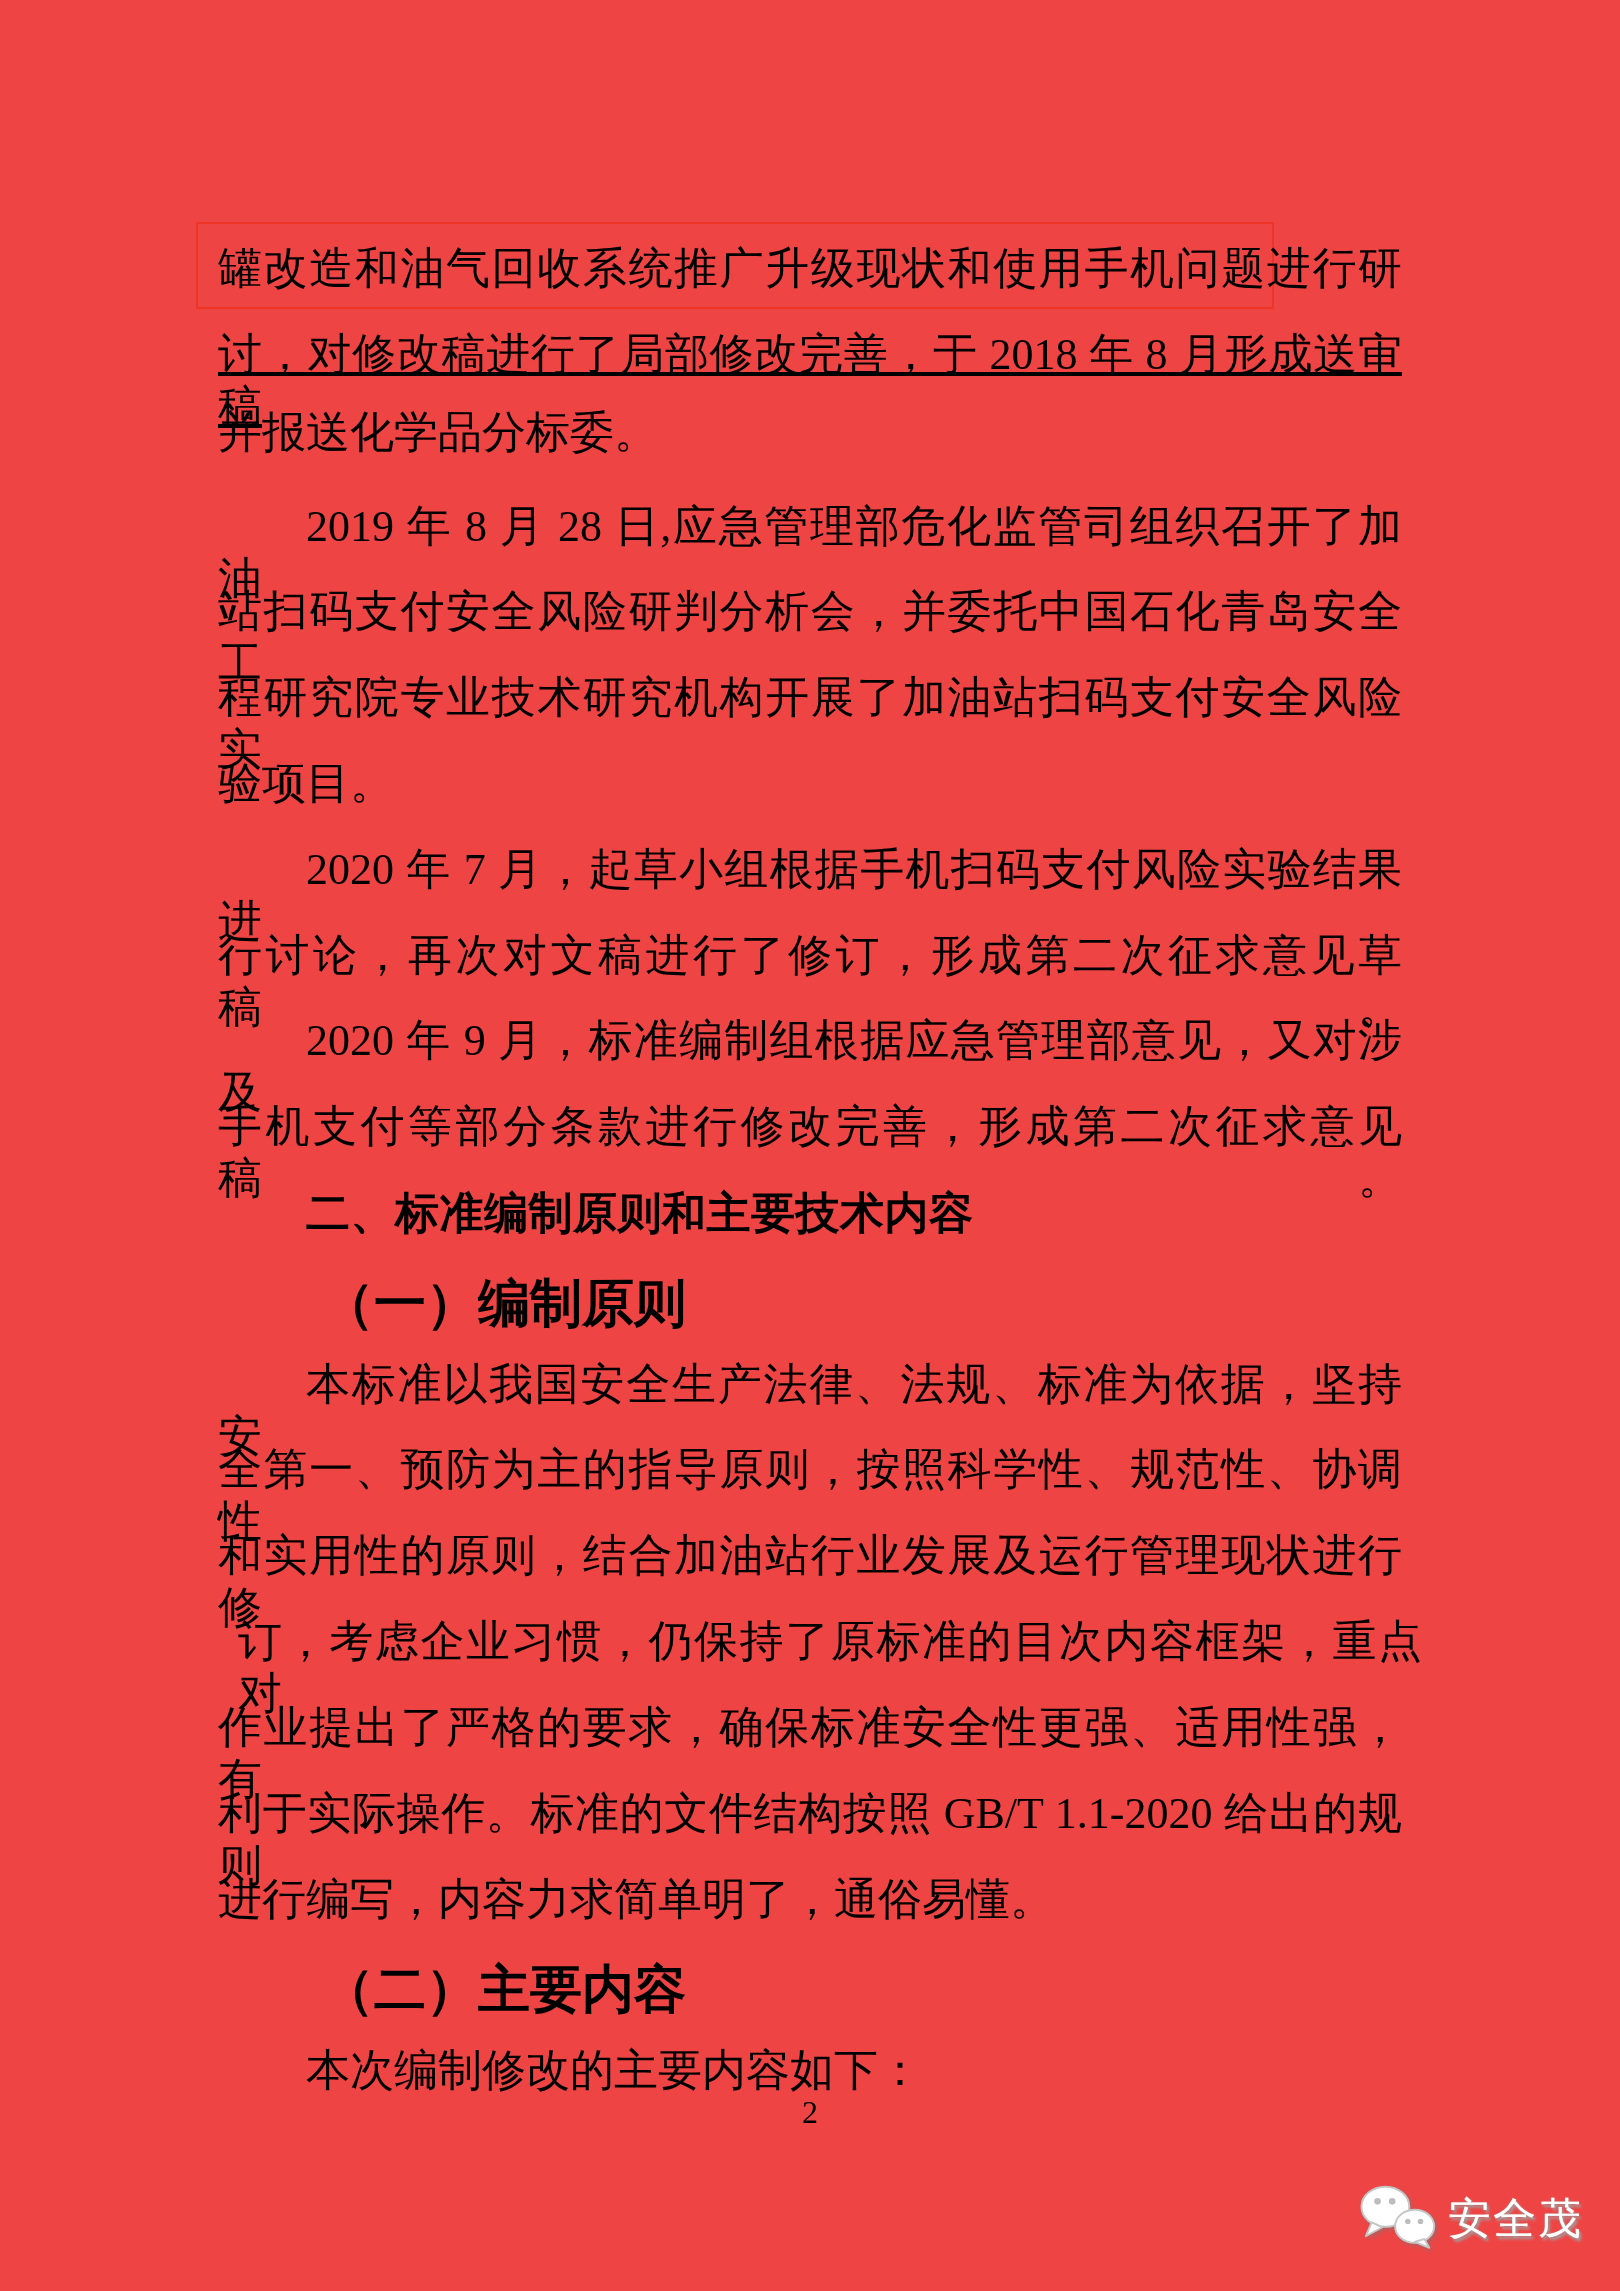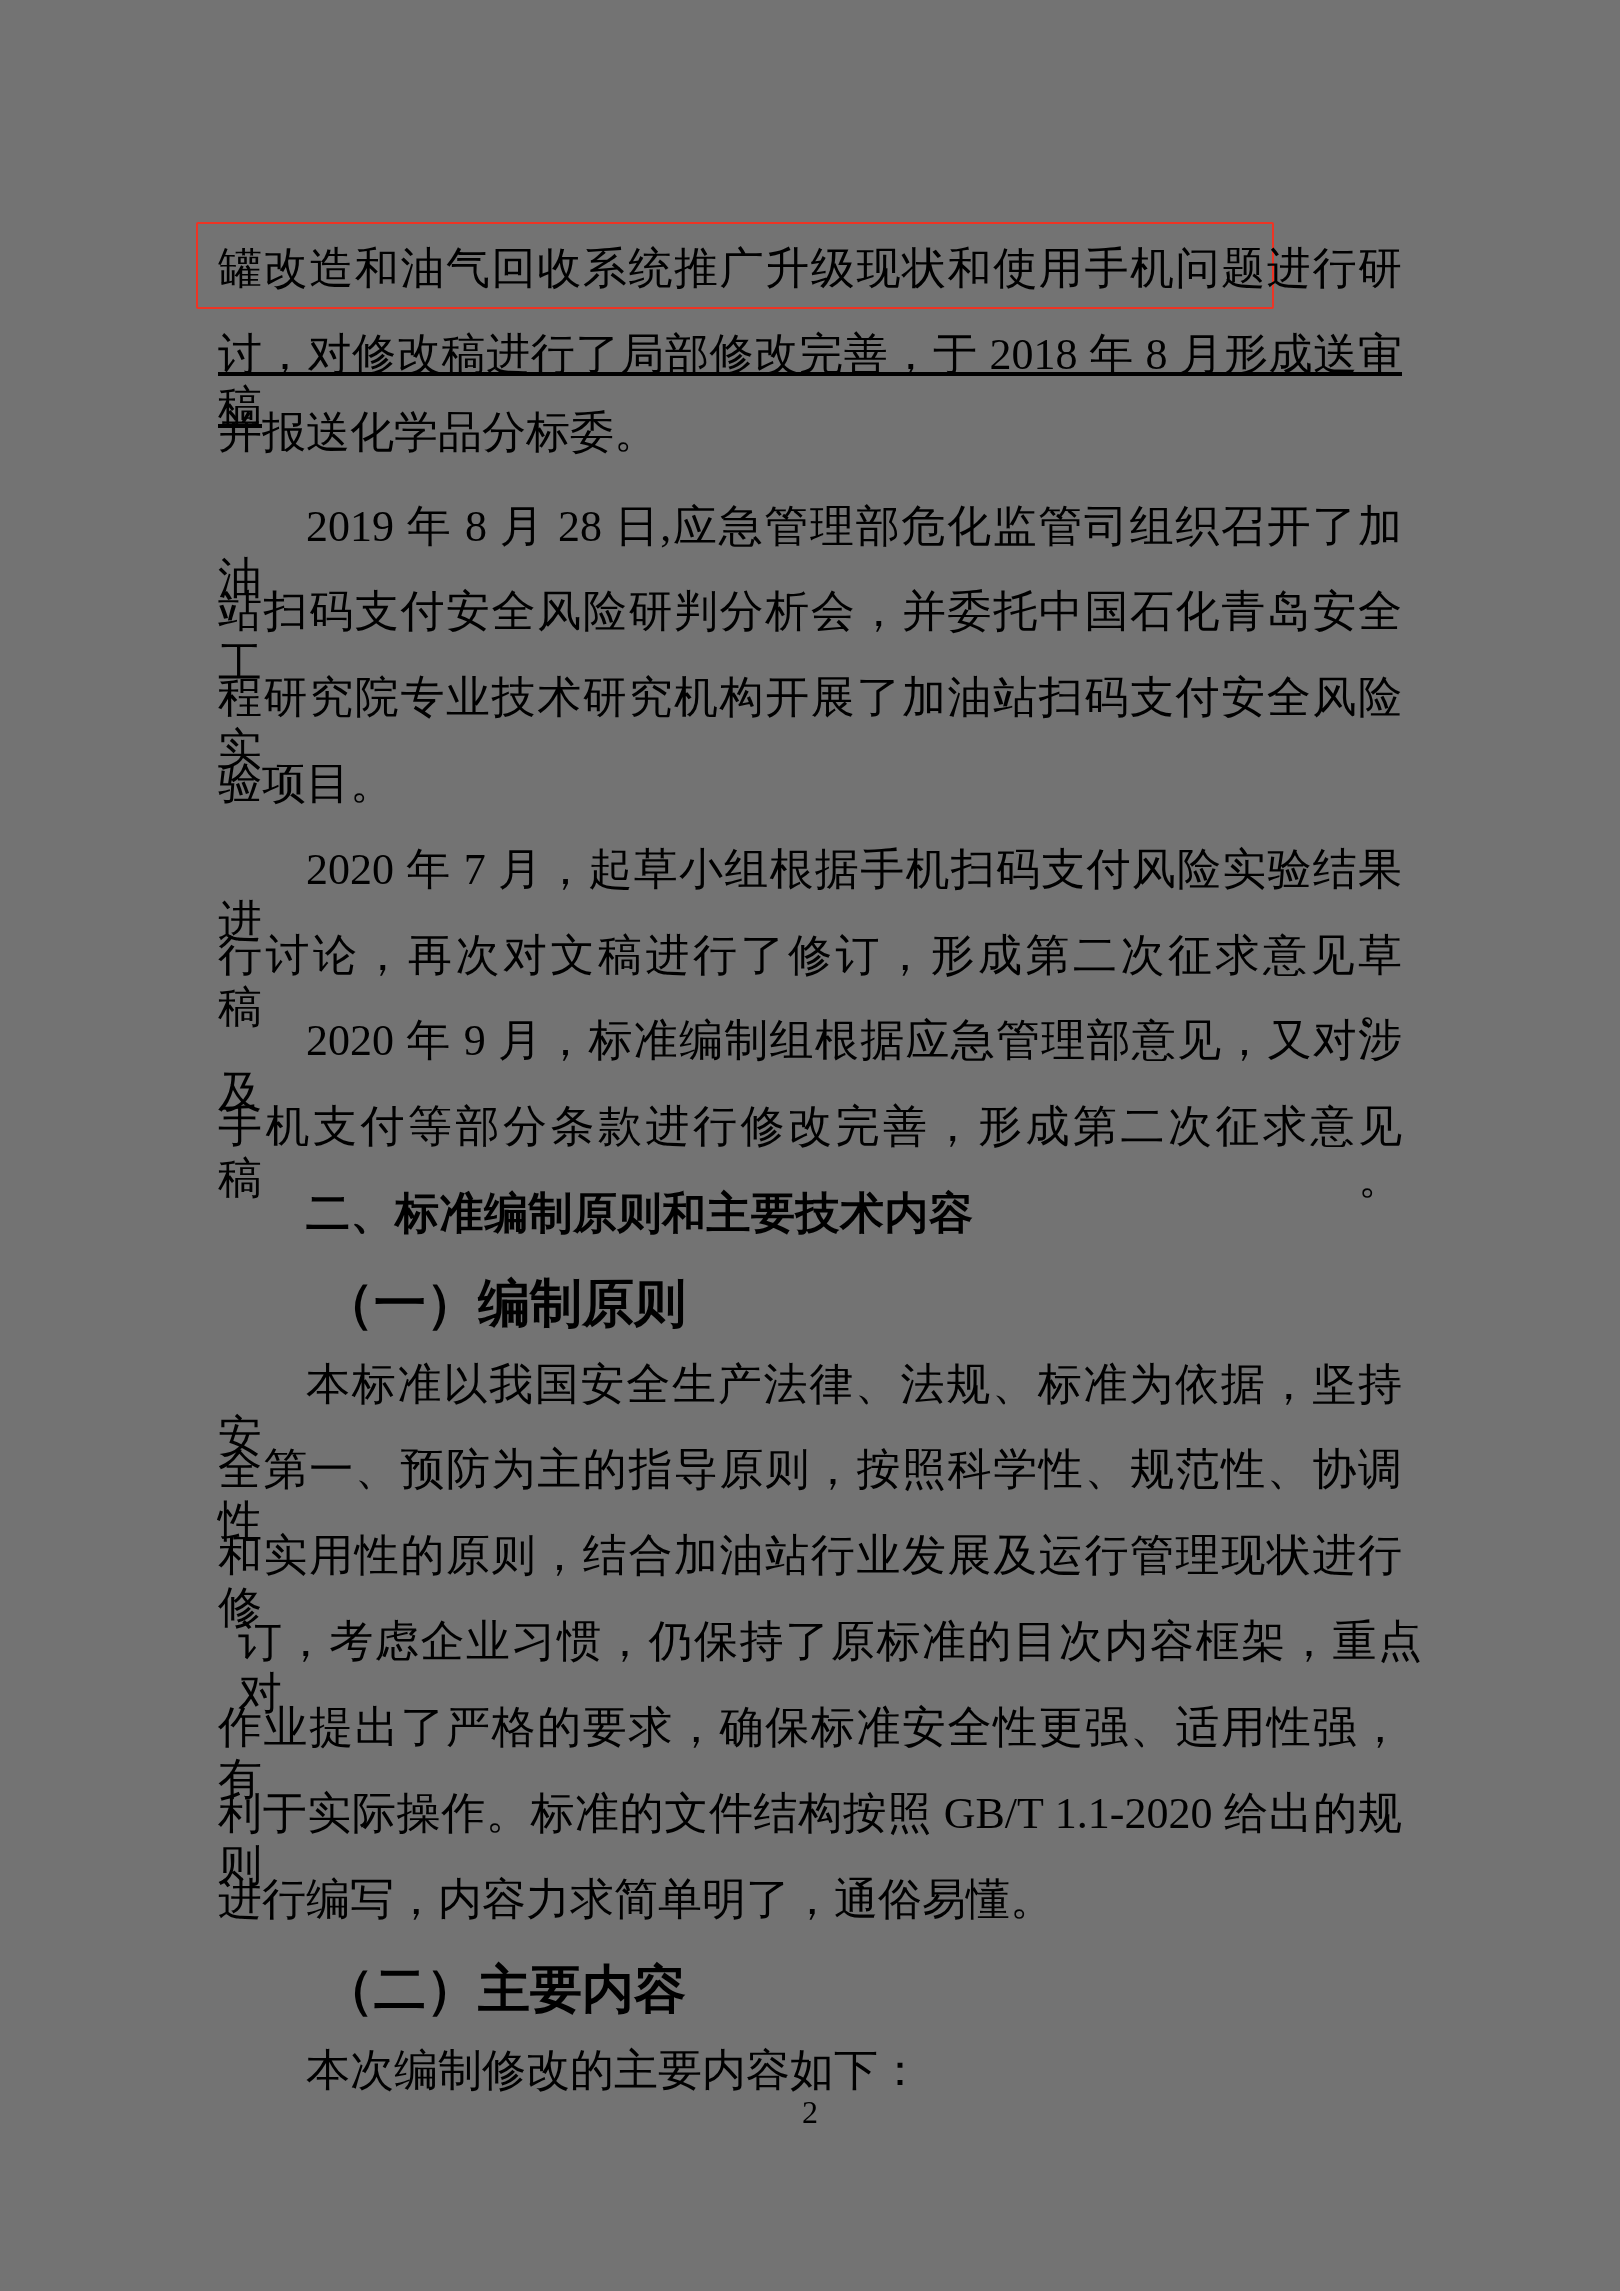--- a/index.html
+++ b/index.html
@@ -5,21 +5,21 @@
   html,body { margin:0; padding:0; }
   body {
     width:1620px; height:2292px;
     background:#ffffff;
     position:relative;
     overflow:hidden;
     font-family:"Liberation Serif","DejaVu Serif",serif;
   }
   .page {
     position:absolute; inset:0;
-    background:#737373;
+    background:#ef4444;
   }
   
   .line {
     position:absolute;
     left:218px;
     width:1184px;
     height:69px;
     font-size:44px;
     line-height:1.18;
     color:#000000;
@@ -107,15 +107,34 @@
       <div class="line j" style="top: 1616px; margin-left: 20px;">订，考虑企业习惯，仍保持了原标准的目次内容框架，重点对</div>
       <div class="line j" style="top: 1702px;">作业提出了严格的要求，确保标准安全性更强、适用性强，有</div>
       <div class="line j" style="top: 1788px;">利于实际操作。标准的文件结构按照 GB/T 1.1-2020 给出的规则</div>
       <div class="line" style="top: 1874px;">进行编写，内容力求简单明了，通俗易懂。</div>
       <div class="line subheading ind" style="top: 1959px;">（二）主要内容</div>
       <div class="line ind" style="top: 2045px;">本次编制修改的主要内容如下：</div>
     </div>
 
   <div class="page-number">2</div>
 
+  <div class="watermark">
+    <span>
+      <svg width="84" height="65" viewBox="0 0 86 66" xmlns="http://www.w3.org/2000/svg">
+        <g fill="#ffffff" stroke="#c6c6c6" stroke-width="2">
+          <ellipse cx="28" cy="23" rx="24.5" ry="20.5"></ellipse>
+          <path d="M14 39 L8 53 L25 44 Z" stroke-linejoin="round"></path>
+          <ellipse cx="58" cy="43" rx="20" ry="17"></ellipse>
+          <path d="M68 56 L73 65 L58 59 Z" stroke-linejoin="round"></path>
+        </g>
+        <g fill="#bdbdbd" stroke="none">
+          <circle cx="20" cy="17.5" r="3.4"></circle>
+          <circle cx="35" cy="17.5" r="3.4"></circle>
+          <circle cx="51" cy="38" r="2.8"></circle>
+          <circle cx="64" cy="38" r="2.8"></circle>
+        </g>
+      </svg>
+    </span>
+    <span class="watermark-text">安全茂</span>
+  </div>
 
 </div>
 
 
 </body></html>

